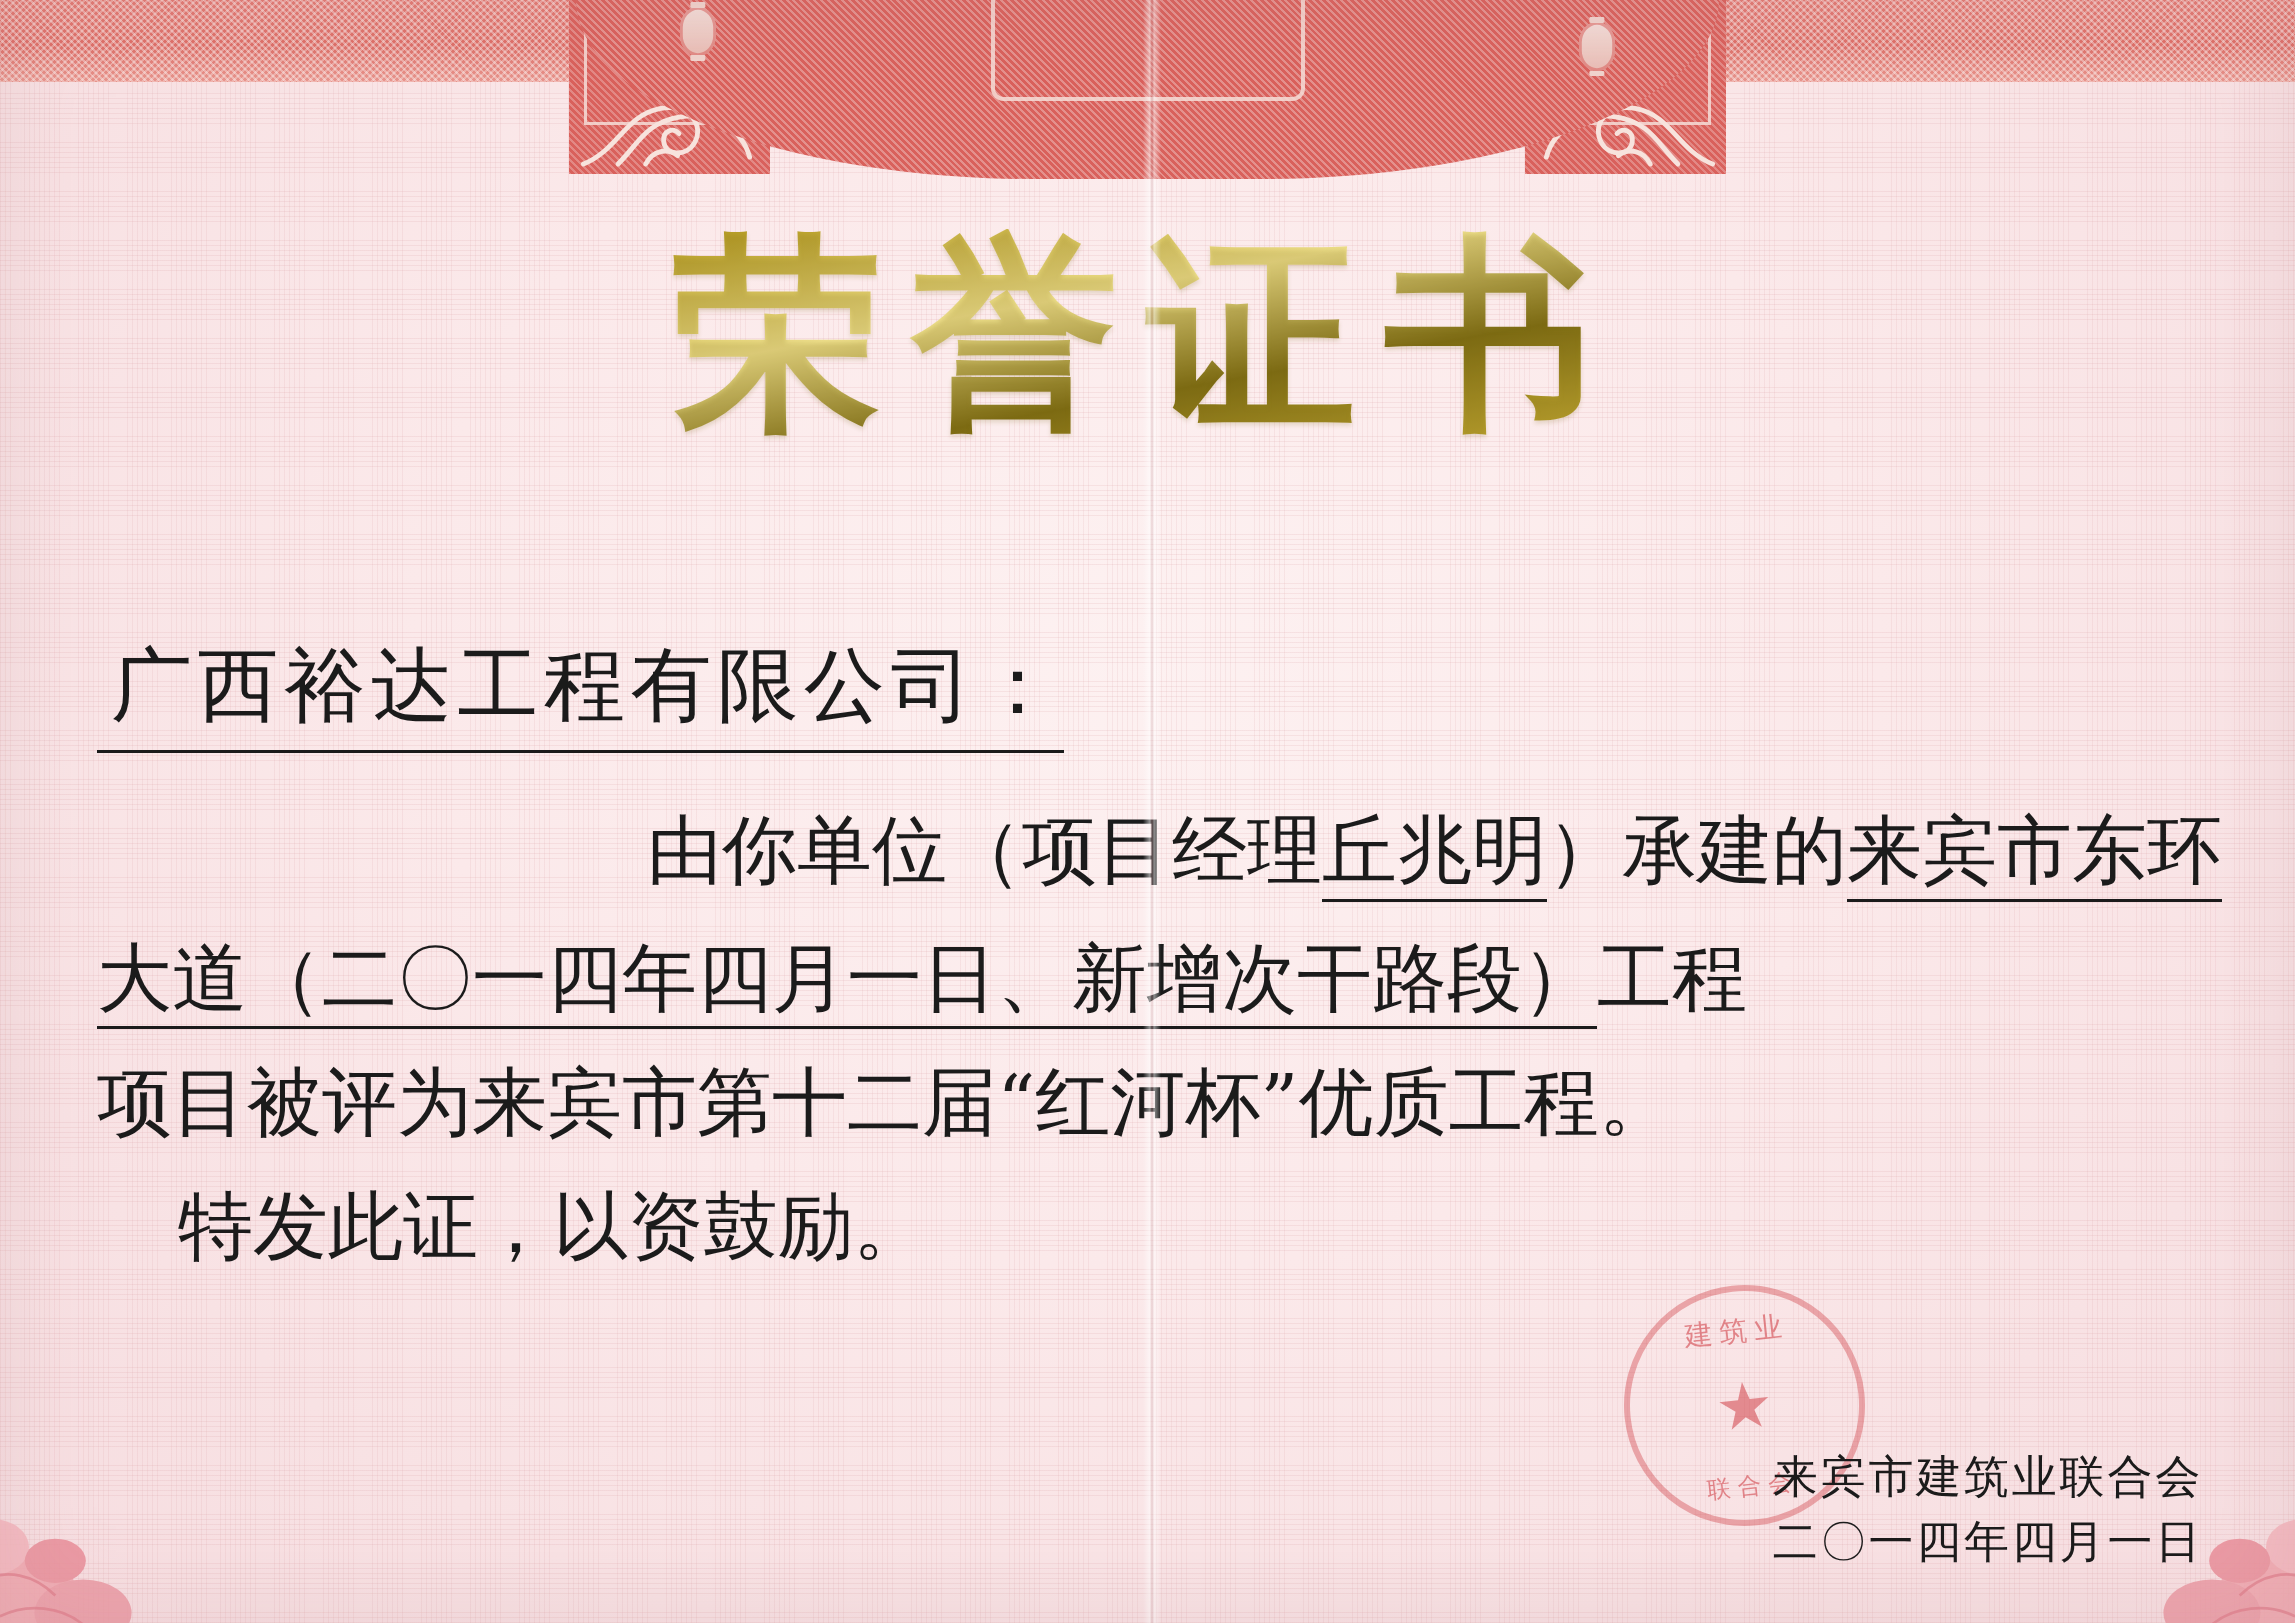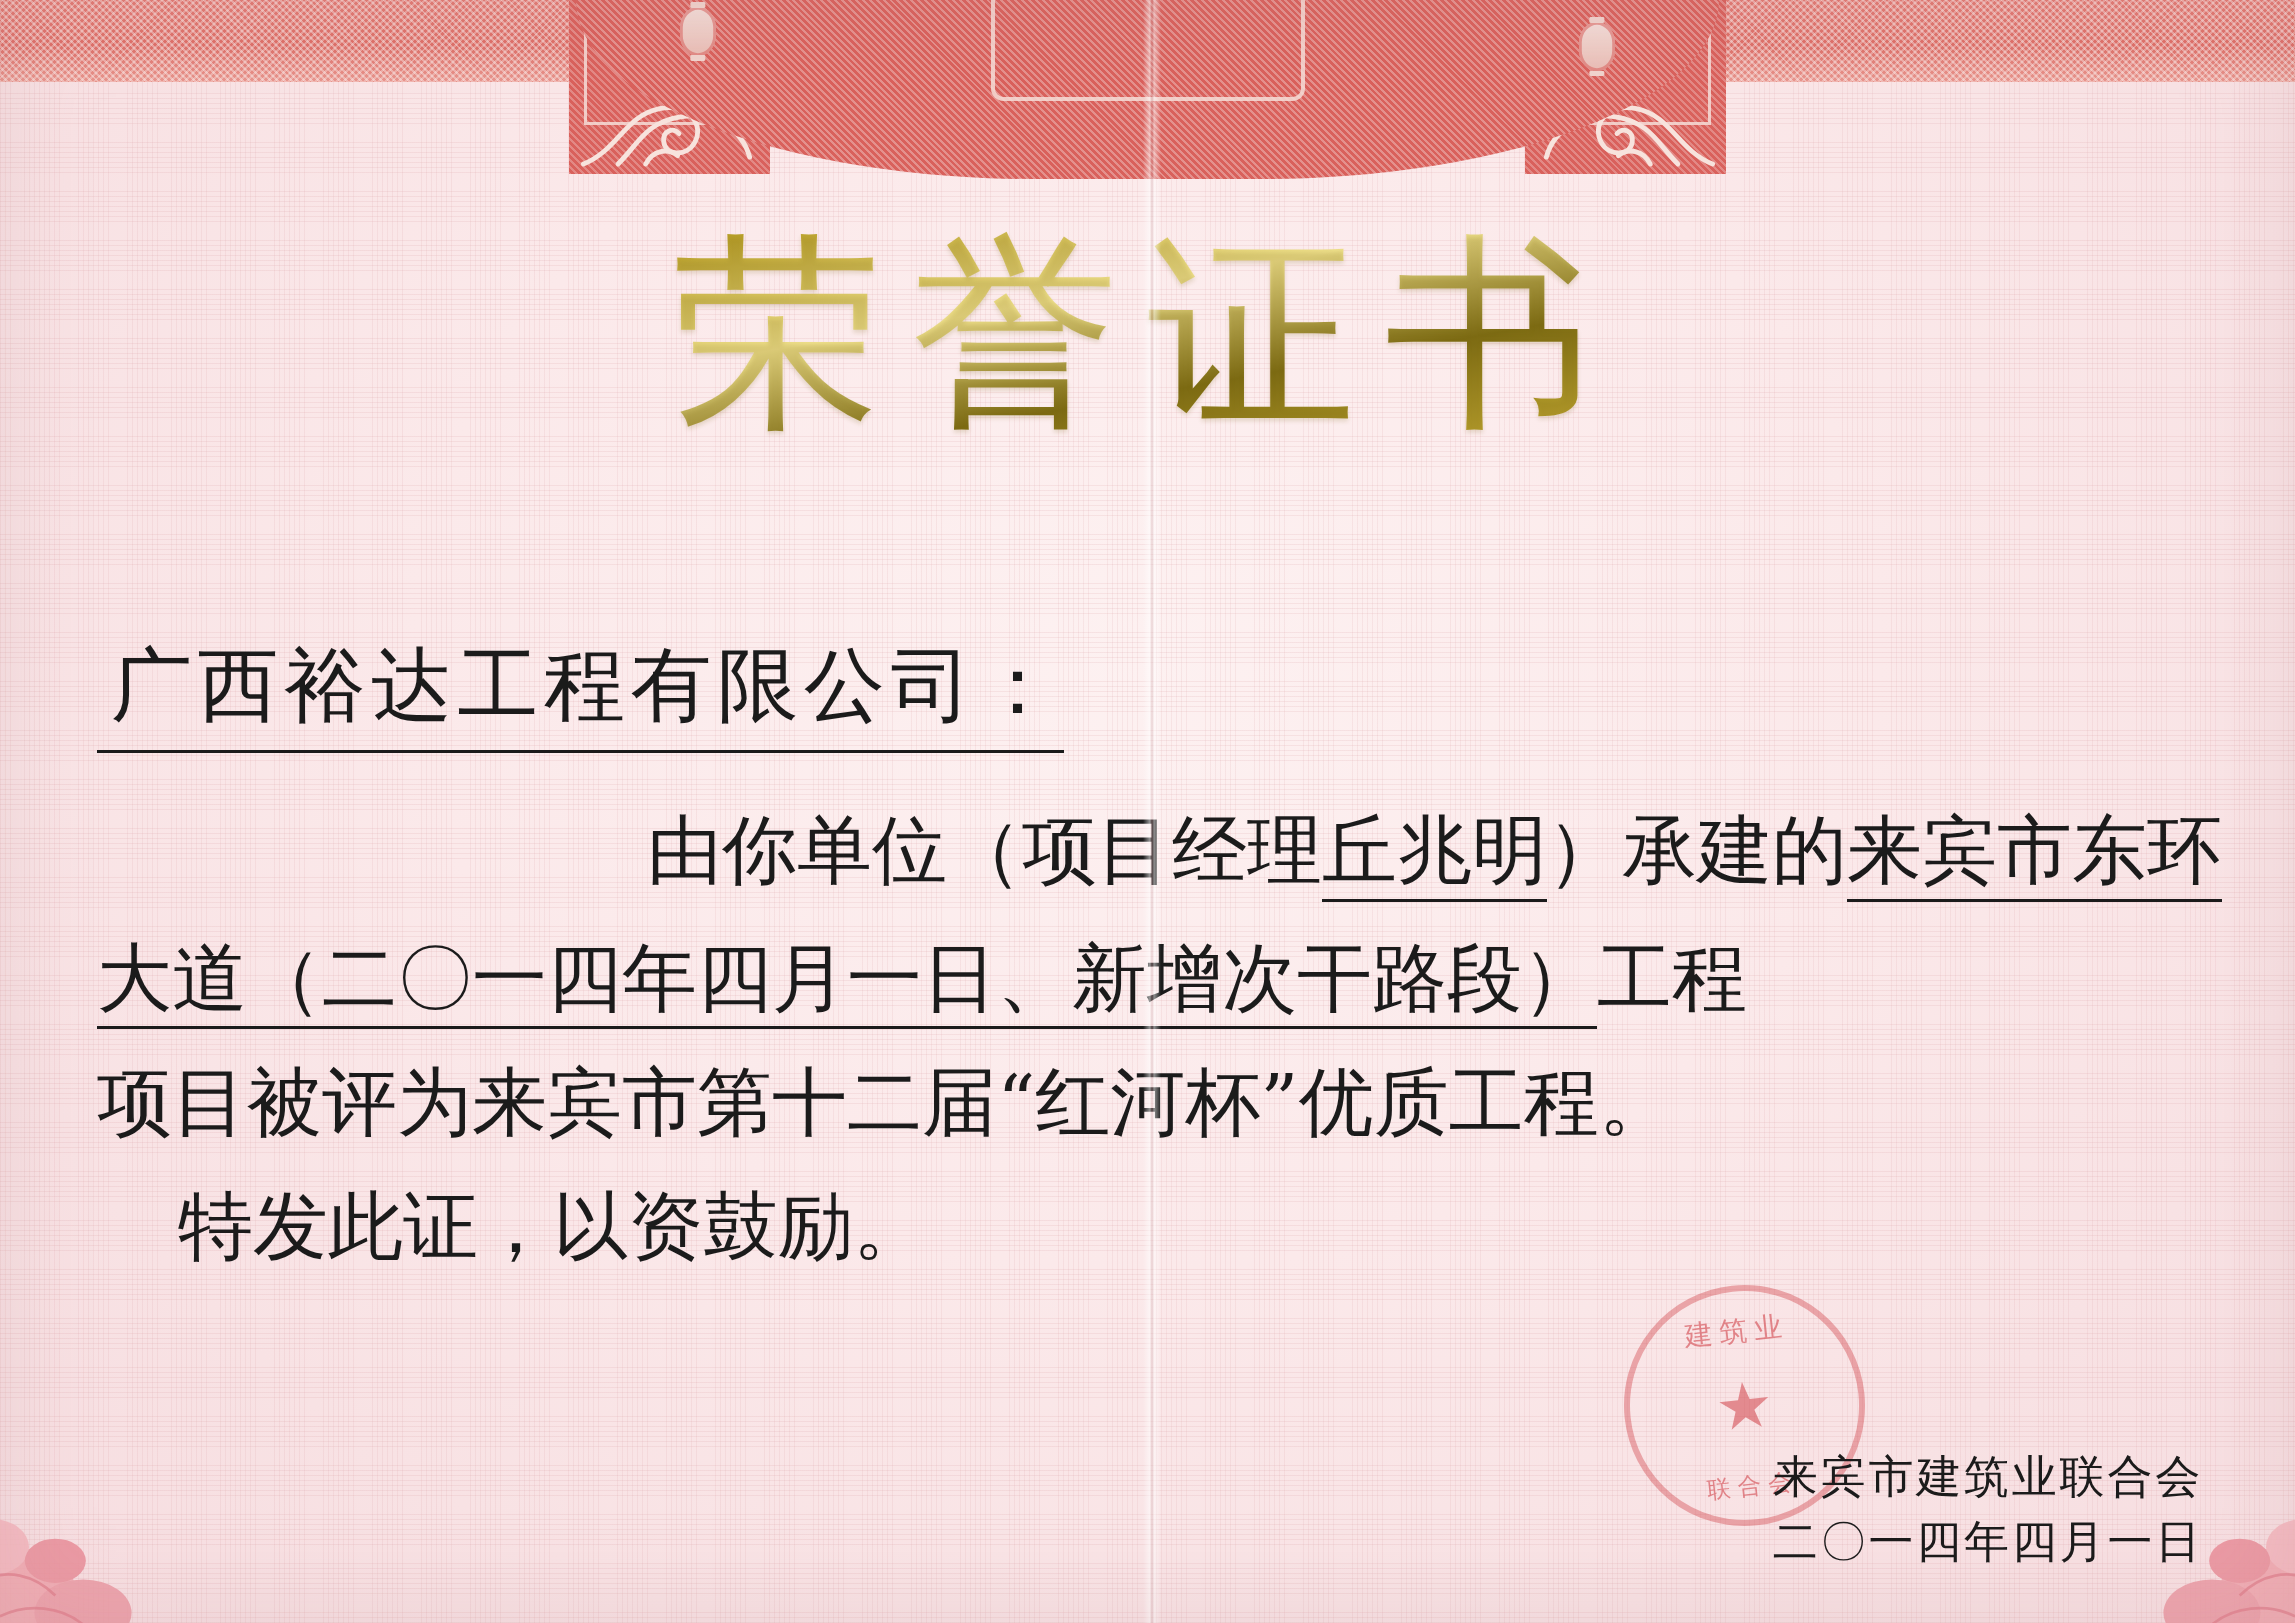--- a/index.html
+++ b/index.html
@@ -147,21 +147,21 @@
   .corner-flower.right { right: -28px; }
 
   
   .title {
     position: absolute;
     top: 229px;
     left: 0;
     right: 0;
     text-align: center;
     font-family: "DejaVu Serif", serif;
-    font-weight: normal;
+    font-weight: bold;
     font-size: 208px;
     letter-spacing: 29px;
     line-height: 1;
     color: #8e7a1b;
     background: linear-gradient(170deg, #6e6010 0%, #b9a028 22%, #efe08b 42%, #7d6c12 60%, #c7ad33 80%, #5f520c 100%);
     -webkit-background-clip: text;
     background-clip: text;
     -webkit-text-fill-color: transparent;
     text-shadow: 0 2.8px 4.2px rgba(120,100,20,0.18);
   }

